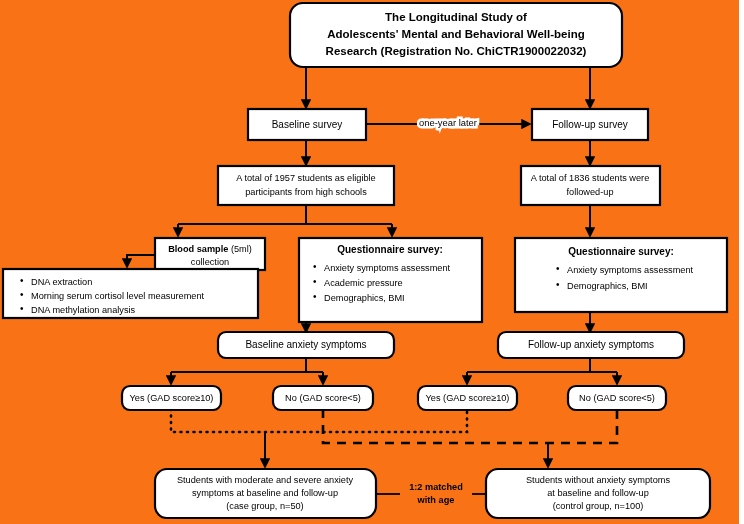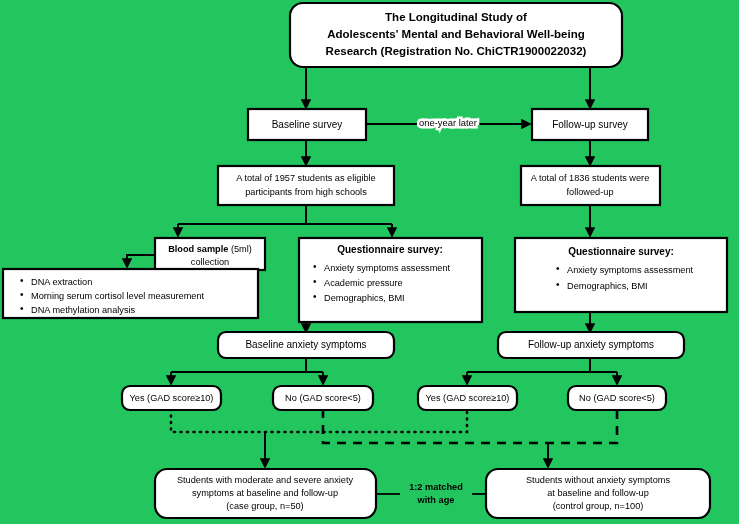--- a/index.html
+++ b/index.html
@@ -4,21 +4,21 @@
 <style>
   html, body {
     margin: 0;
     padding: 0;
     background: #ffffff;
   }
   #page {
     position: relative;
     width: 739px;
     height: 524px;
-    background: #22c55e;
+    background: #f97316;
     font-family: "Liberation Sans", sans-serif;
     overflow: hidden;
   }
   svg.canvas {
     position: absolute;
     left: 0;
     top: 0;
     width: 744px;
     height: 524px;
   }

